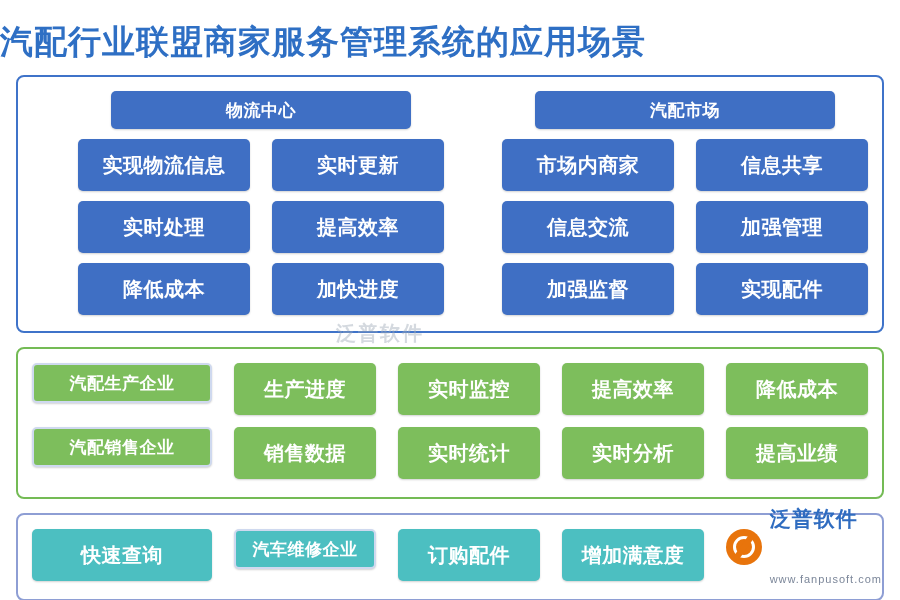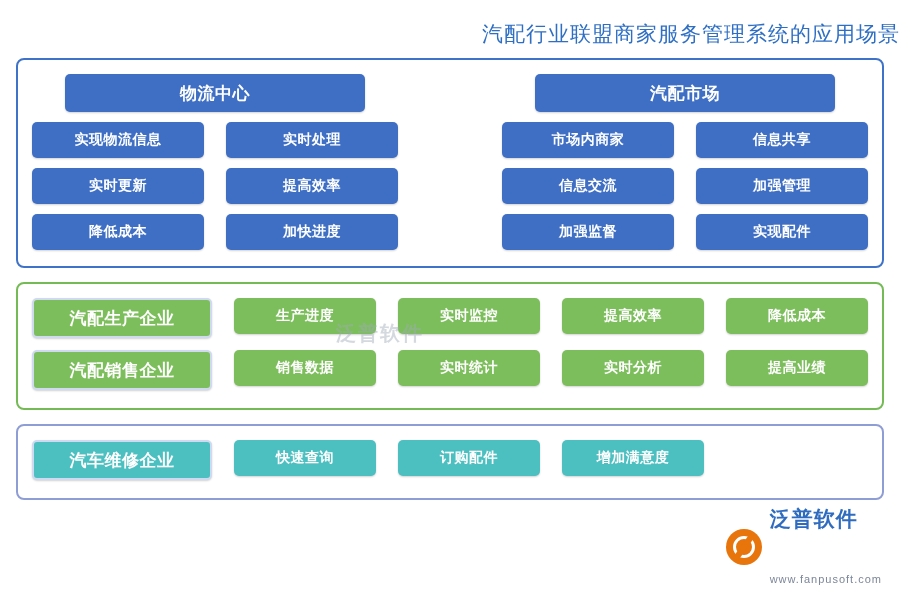--- a/index.html
+++ b/index.html
@@ -8,24 +8,24 @@
   }
   body {
     width: 900px;
     height: 600px;
     background: #ffffff;
     font-family: "Liberation Sans", sans-serif;
     overflow: hidden;
     position: relative;
   }
   .page-title {
-    text-align: right;
+    text-align: left;
     color: #2e6fc4;
-    font-size: 21px;
-    font-weight: normal;
+    font-size: 33px;
+    font-weight: bold;
     letter-spacing: 1px;
     padding-top: 20px;
     padding-bottom: 10px;
   }
 
   
   .panel {
     border-radius: 8px;
     margin: 0 16px 14px 16px;
     box-sizing: border-box;
@@ -33,43 +33,43 @@
     background: #ffffff;
   }
   .panel-blue  { border: 2px solid #3f73c9; }
   .panel-green { border: 2px solid #74bb55; }
   .panel-teal  { border: 2px solid #8e9ed4; }
 
   
   .pill {
     border-radius: 5px;
     color: #ffffff;
-    font-size: 14px;
+    font-size: 20px;
     font-weight: bold;
     display: flex;
     align-items: center;
     justify-content: center;
     box-sizing: border-box;
-    height: 36px;
+    height: 52px;
     letter-spacing: 0.5px;
     white-space: nowrap;
   }
   .pill.head { height: 38px; font-size: 17px; }
   .blue  { background: #3f6fc4; box-shadow: 0 1px 2px rgba(0,0,0,.18); }
   .green { background: #7dbe5c; box-shadow: 0 1px 2px rgba(0,0,0,.18); }
   .teal  { background: #4cbfc1; box-shadow: 0 1px 2px rgba(0,0,0,.18); }
   .pill.outlined {
     border: 2px solid #cfd9ef;
   }
 
   
   .sec1 {
     display: flex;
-    gap: 46px;
-    justify-content: space-between;
+    gap: 58px;
+    justify-content: flex-end;
   }
   .sec1 .col { width: 366px; }
   .sec1 .head-row { margin-bottom: 10px; }
   .sec1 .head-row .pill { width: 300px; margin: 0 auto; }
   .sec1 .grid {
     display: grid;
     grid-template-columns: 1fr 1fr;
     gap: 10px 22px;
     margin-bottom: 10px;
   }
@@ -149,22 +149,22 @@
 <div class="page-title">汽配行业联盟商家服务管理系统的应用场景</div>
 
 <div class="panel panel-blue">
   <div class="sec1">
     <div class="col">
       <div class="head-row">
         <div class="pill blue head">物流中心</div>
       </div>
       <div class="grid">
         <div class="pill blue">实现物流信息</div>
+        <div class="pill blue">实时更新</div>
         <div class="pill blue">实时处理</div>
-        <div class="pill blue">实时更新</div>
         <div class="pill blue">提高效率</div>
         <div class="pill blue">降低成本</div>
         <div class="pill blue">加快进度</div>
       </div>
     </div>
     <div class="col">
       <div class="head-row">
         <div class="pill blue head">汽配市场</div>
       </div>
       <div class="grid">
@@ -191,22 +191,22 @@
     <div class="pill green lead outlined">汽配销售企业</div>
     <div class="pill green">销售数据</div>
     <div class="pill green">实时统计</div>
     <div class="pill green">实时分析</div>
     <div class="pill green">提高业绩</div>
   </div>
 </div>
 
 <div class="panel panel-teal">
   <div class="rowline">
+    <div class="pill teal">快速查询</div>
     <div class="pill teal lead outlined">汽车维修企业</div>
-    <div class="pill teal">快速查询</div>
     <div class="pill teal">订购配件</div>
     <div class="pill teal">增加满意度</div>
   </div>
 </div>
 
 <div class="wm-center">泛普软件</div>
 
 <div class="logo">
   <div class="logo-mark"></div>
   <div class="logo-text">

